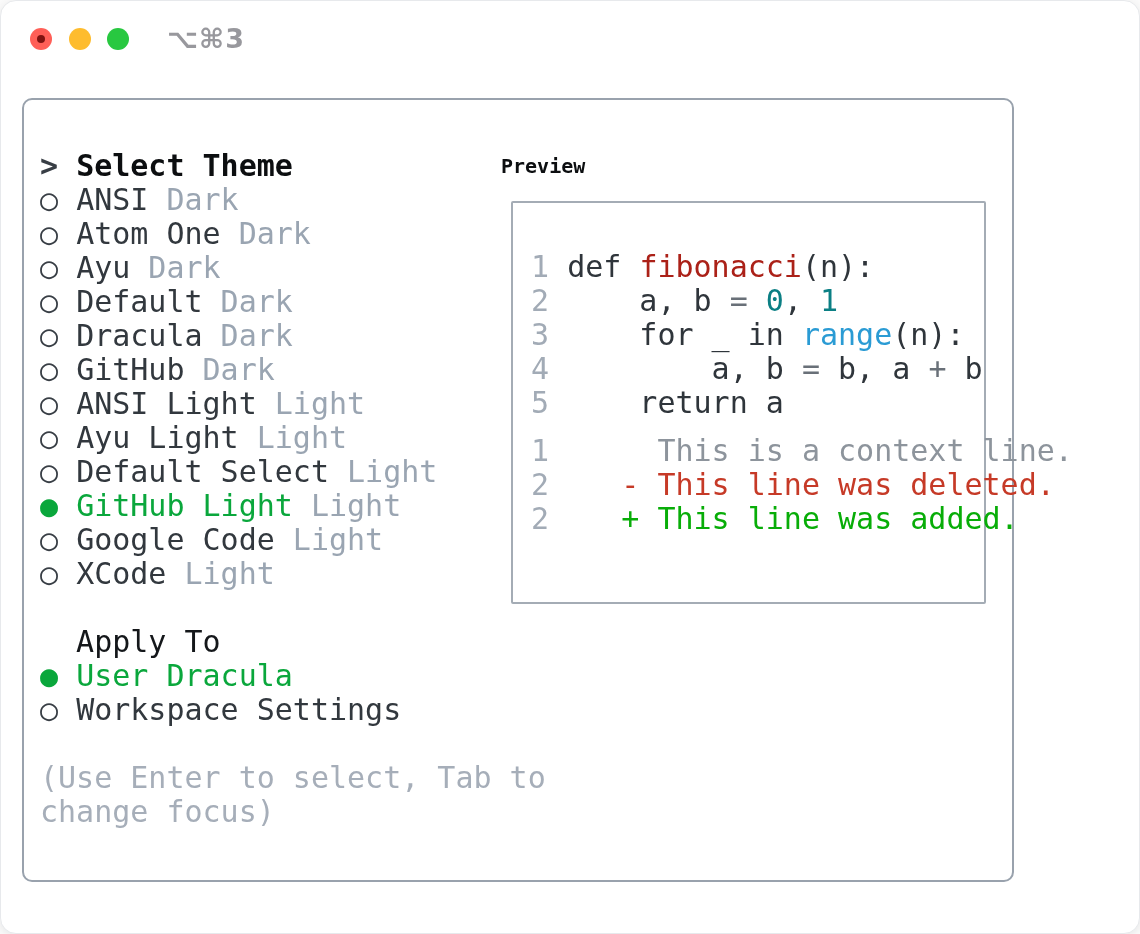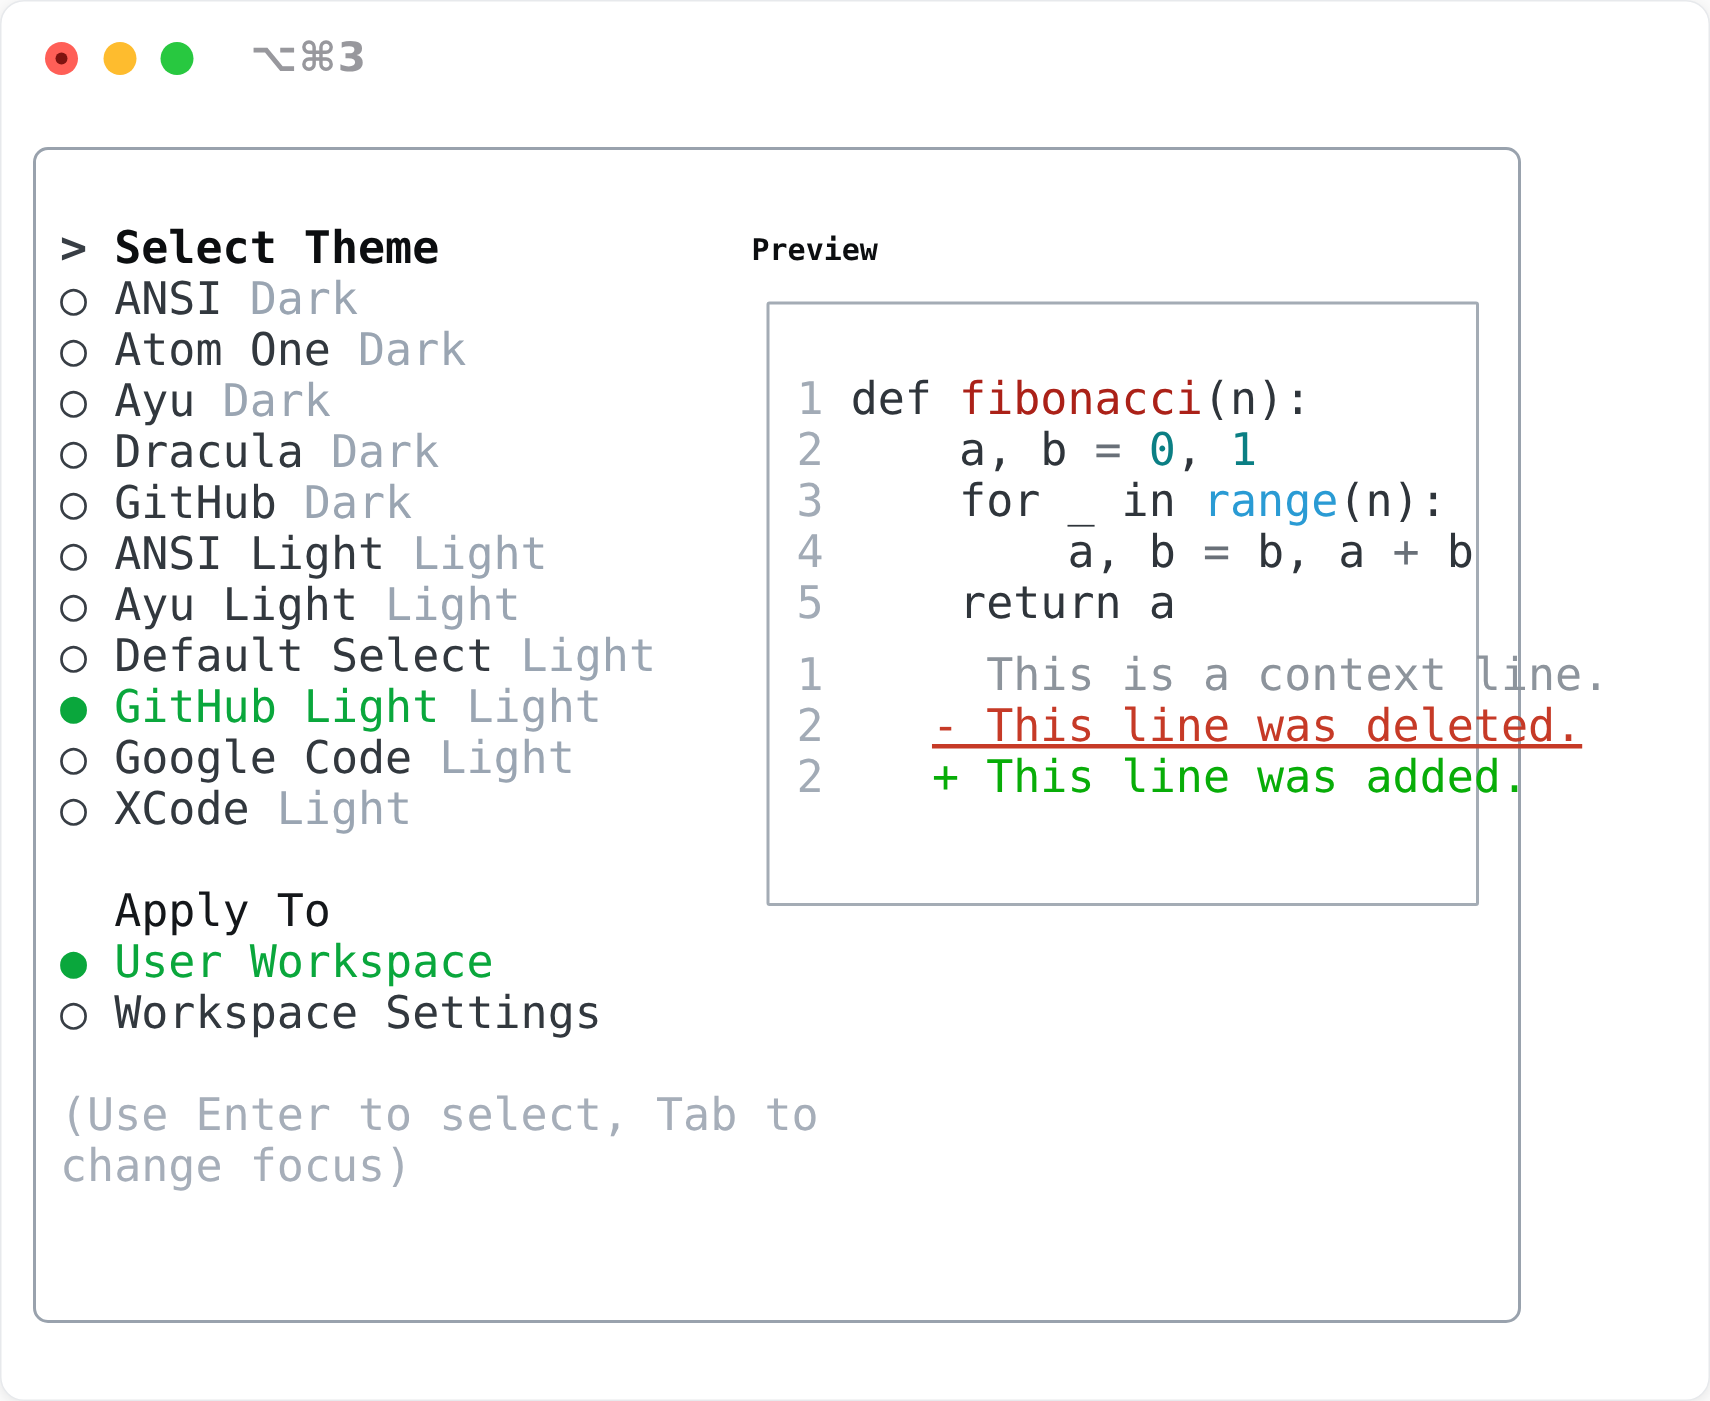--- a/index.html
+++ b/index.html
@@ -53,21 +53,21 @@
     padding:47px 0 0 18px; background:#ffffff;
   }
   .diff-section { margin-top:14px; }
   .ln      { color:#a2abb6; }
   .tok-ink { color:#2f353b; }
   .tok-op  { color:#697078; }
   .tok-fn  { color:#ab2118; }
   .tok-num { color:#0b7f84; }
   .tok-bi  { color:#2a9bd4; }
   .tok-ctx { color:#8d949c; }
-  .tok-del { color:#c63a27;text-decoration:underline; }
+  .tok-del { color:#c63a27; }
   .tok-add { color:#08ad08; }
 </style>
 </head>
 <body>
 
 <div class="window">
 
   <div class="titlebar">
     <div class="light light-red">
         <span class="dot"></span>
@@ -78,33 +78,34 @@
   </div>
 
   <div class="panel">
 
     <div class="left-col">
       <div id="theme-list">
           <div class="row"><span class="hdr mk">&gt; </span><span class="hdr">Select Theme</span></div>
           <div class="row"><span class="mk">○ </span><span>ANSI</span><span class="tag"> Dark</span></div>
           <div class="row"><span class="mk">○ </span><span>Atom One</span><span class="tag"> Dark</span></div>
           <div class="row"><span class="mk">○ </span><span>Ayu</span><span class="tag"> Dark</span></div>
+          <div class="row"><span class="mk">○ </span><span>Default</span><span class="tag"> Dark</span></div>
           <div class="row"><span class="mk">○ </span><span>Dracula</span><span class="tag"> Dark</span></div>
           <div class="row"><span class="mk">○ </span><span>GitHub</span><span class="tag"> Dark</span></div>
           <div class="row"><span class="mk">○ </span><span>ANSI Light</span><span class="tag"> Light</span></div>
           <div class="row"><span class="mk">○ </span><span>Ayu Light</span><span class="tag"> Light</span></div>
           <div class="row"><span class="mk">○ </span><span>Default Select</span><span class="tag"> Light</span></div>
           <div class="row"><span class="mk sel">● </span><span class="sel">GitHub Light</span><span class="tag"> Light</span></div>
           <div class="row"><span class="mk">○ </span><span>Google Code</span><span class="tag"> Light</span></div>
           <div class="row"><span class="mk">○ </span><span>XCode</span><span class="tag"> Light</span></div>
         </div>
       <div class="spacer"></div>
       <div id="apply-list">
           <div class="row indent"><span class="apply-hdr">Apply To</span></div>
-          <div class="row"><span class="mk sel">● </span><span class="sel">User Workspace</span></div>
+          <div class="row"><span class="mk sel">● </span><span class="sel">User Dracula</span></div>
           <div class="row"><span class="mk">○ </span><span>Workspace Settings</span></div>
         </div>
       <div class="spacer"></div>
       <div id="help-block">
           <div class="row"><span class="help">(Use Enter to select, Tab to</span></div>
           <div class="row"><span class="help">change focus)</span></div>
         </div>
     </div>
 
     <div class="preview-title">Preview</div>

